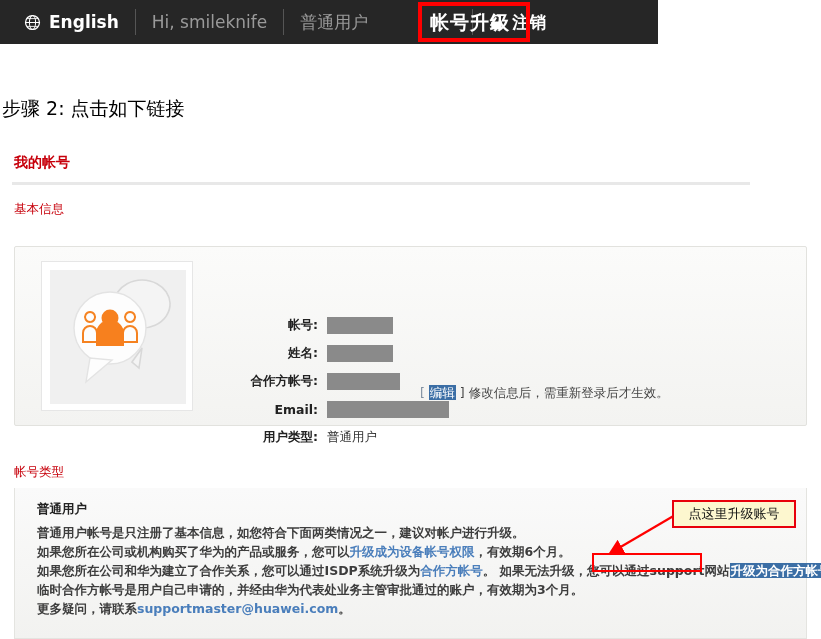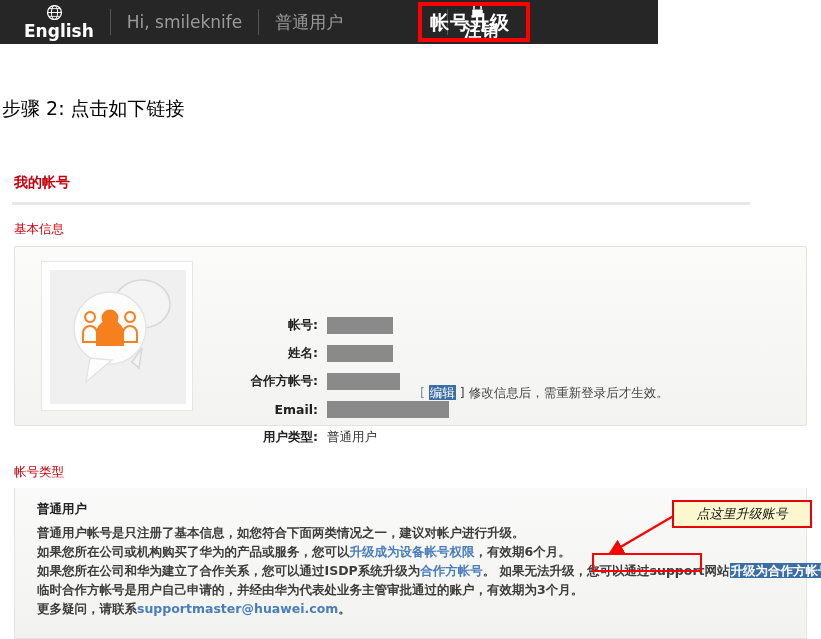--- a/index.html
+++ b/index.html
@@ -25,21 +25,21 @@
     margin: 0 16px;
     flex: none;
   }
   .nav-item {
     display: flex; align-items: center;
     color: #ffffff;
     font-size: 17px;
     white-space: nowrap;
   }
   .nav-item.muted { color: #9a9a9a; font-weight: normal; }
-  .nav-item.bold { font-weight: bold; flex-direction: column; }
+  .nav-item.bold { font-weight: bold; }
   .globe-icon {
     display: inline-block;
     width: 17px; height: 17px;
     margin-right: 8px;
     flex: none;
   }
   .lock-icon {
     display: inline-block;
     width: 15px; height: 17px;
     margin-right: 8px;
@@ -69,21 +69,21 @@
     position: absolute;
     left: 2px; top: 96px;
     font-size: 19px;
     color: #000000;
     font-weight: normal;
   }
 
   
   .panel {
     position: absolute;
-    left: 0; top: 164px;
+    left: 0; top: 144px;
     width: 762px;
   }
   .panel-title {
     font-size: 14px; font-weight: bold;
     color: #c7000b;
     padding: 10px 0 10px 14px;
   }
   .panel-rule {
     height: 3px;
     background: #e8e8e8;
@@ -201,27 +201,26 @@
     width: 110px; height: 19px;
     border: 2px solid #ff0000;
     box-sizing: border-box;
     pointer-events: none;
   }
 
   
   .callout {
     position: absolute;
     left: 672px; top: 500px;
-    width: 140px; height: 28px;
+    width: 124px; height: 28px;
     background: #fdf7cf;
     border: 2px solid #e8000b;
     display: flex; align-items: center; justify-content: center;
     font-size: 13px;
     color: #111111;
-    font-style: italic;
   }
   .arrow-svg {
     position: absolute;
     left: 596px; top: 508px;
     width: 90px; height: 56px;
     pointer-events: none;
   }
 </style>
 </head>
 <body>

